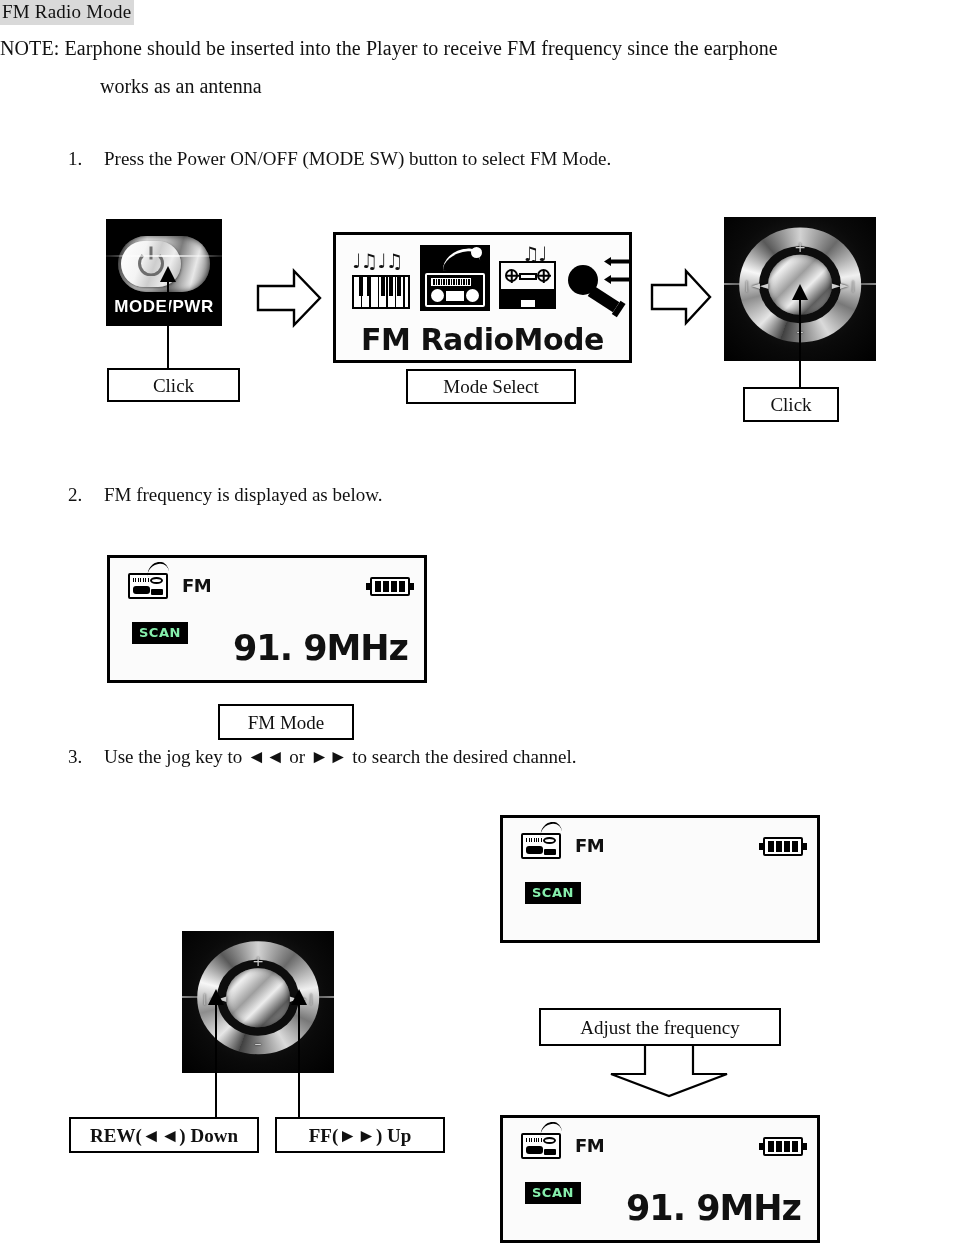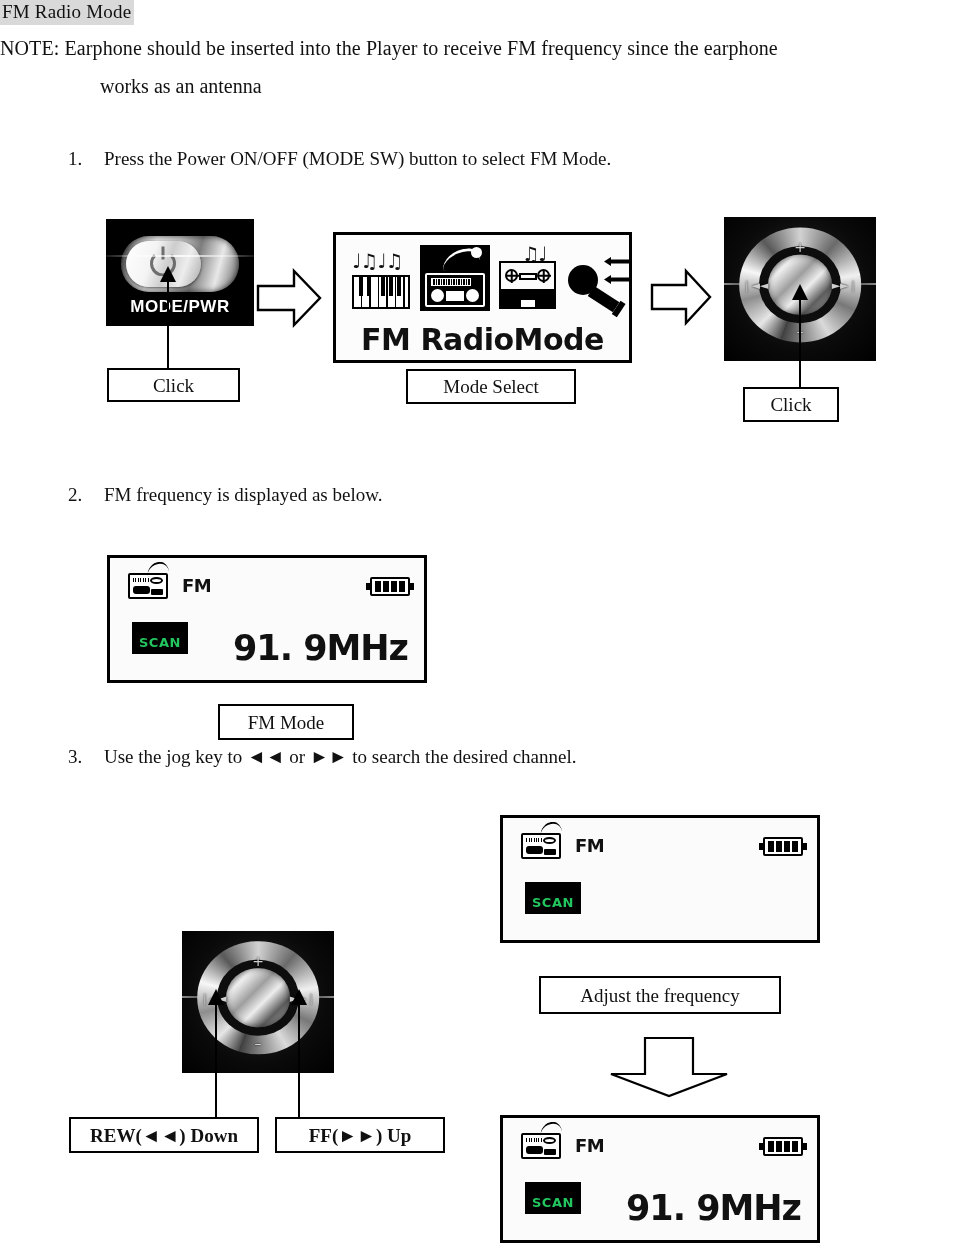--- a/index.html
+++ b/index.html
@@ -341,26 +341,26 @@
   .batt i {
     display: block;
     flex: 1 1 auto;
     height: 100%;
     background: #000;
   }
   .scan-badge {
     position: absolute;
     left: 22px;
     background: #000;
-    color: #22c55e;
+    color: #86efac;
     font-family: "DejaVu Sans", sans-serif;
     font-weight: bold;
     font-size: 13px;
     line-height: 1;
-    padding: 14px 7px 5px;
+    padding: 4px 7px 5px;
     letter-spacing: .5px;
   }
   .freq {
     position: absolute;
     right: 16px;
     font-family: "DejaVu Sans", sans-serif;
     font-weight: bold;
     font-size: 35px;
     line-height: 1;
     letter-spacing: -1px;
@@ -572,21 +572,21 @@
 <body>
 
 <div class="heading">FM Radio Mode</div>
 <div class="note">NOTE: Earphone should be inserted into the Player to receive FM frequency since the earphone</div>
 <div class="note-cont">works as an antenna</div>
 
 <div class="step step1">
   <span class="num">1.</span><span>Press the Power ON/OFF (MODE SW) button to select FM Mode.</span>
 </div>
 
-<div class="photo" style="left:106px; top:219px; width:148px; height:107px;">
+<div class="photo" style="left:106px; top:219px; width:116px; height:107px;">
   <div class="pwr-slot">
     <div class="pwr-knob">
       <div class="pwr-glyph"></div>
     </div>
   </div>
   <div class="pwr-streak"></div>
   <div class="pwr-text">MODE/PWR</div>
 </div>
 <div class="leader" style="left:167px; top:282px; height:86px;"></div>
 <div class="leader-arrow" style="left:160px; top:266px;"></div>
@@ -724,21 +724,21 @@
     <span class="batt">
       <i></i>
         <i></i>
         <i></i>
         <i></i>
     </span>
   </div>
   <span class="scan-badge" style="top:64px;">SCAN</span>
 </div>
 
-<div class="label-box" style="left:539px; top:976px; width:242px; height:38px;">
+<div class="label-box" style="left:539px; top:1008px; width:242px; height:38px;">
   <span>Adjust the frequency</span>
 </div>
 
 <div class="arrow-down" style="left:607px; top:1036px; width:124px; height:62px;">
   <svg width="124" height="62" viewBox="0 0 124 62">
     <polygon points="38,2 86,2 86,38 120,38 62,60 4,38 38,38" fill="#ffffff" stroke="#000000" stroke-width="2.2"></polygon>
   </svg>
 </div>
 
 <div class="lcd" style="left:500px; top:1115px; width:320px; height:128px;">

